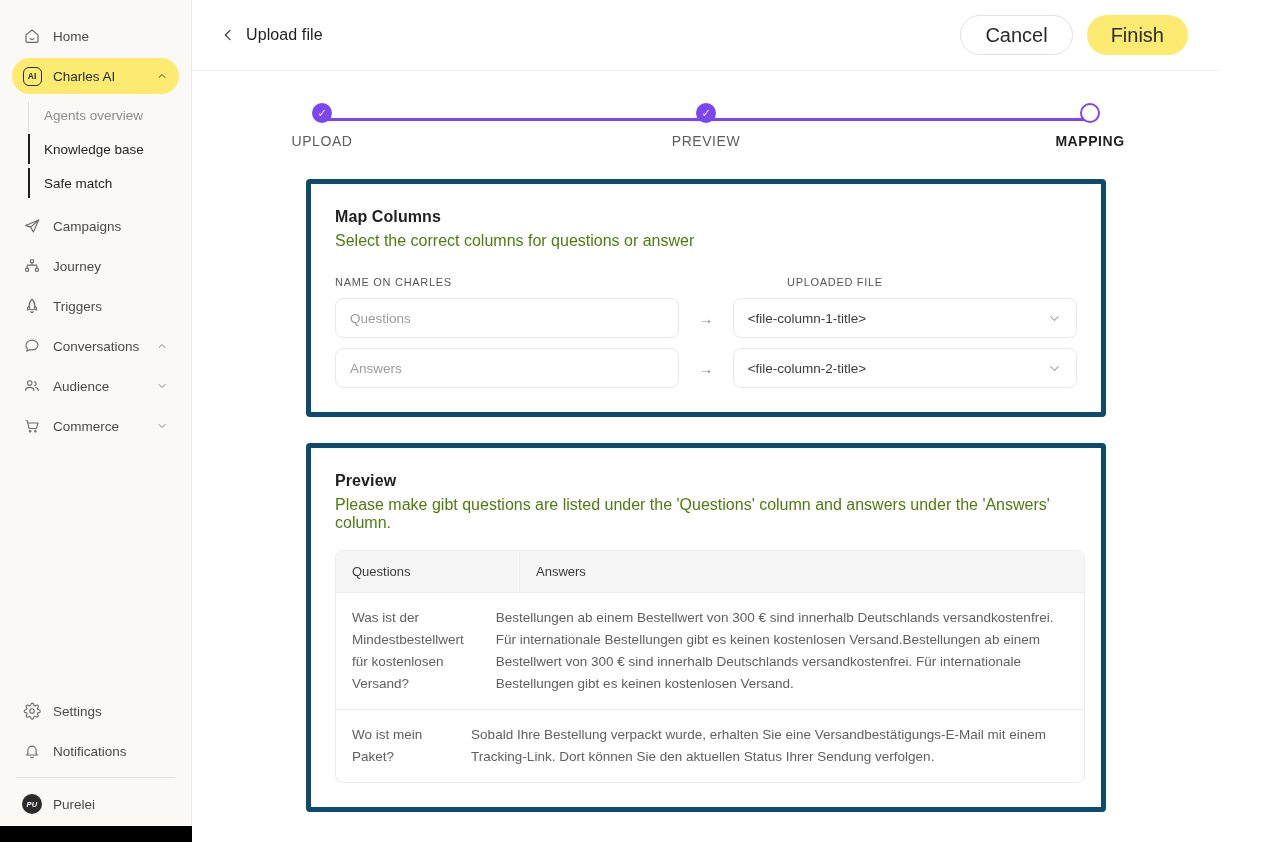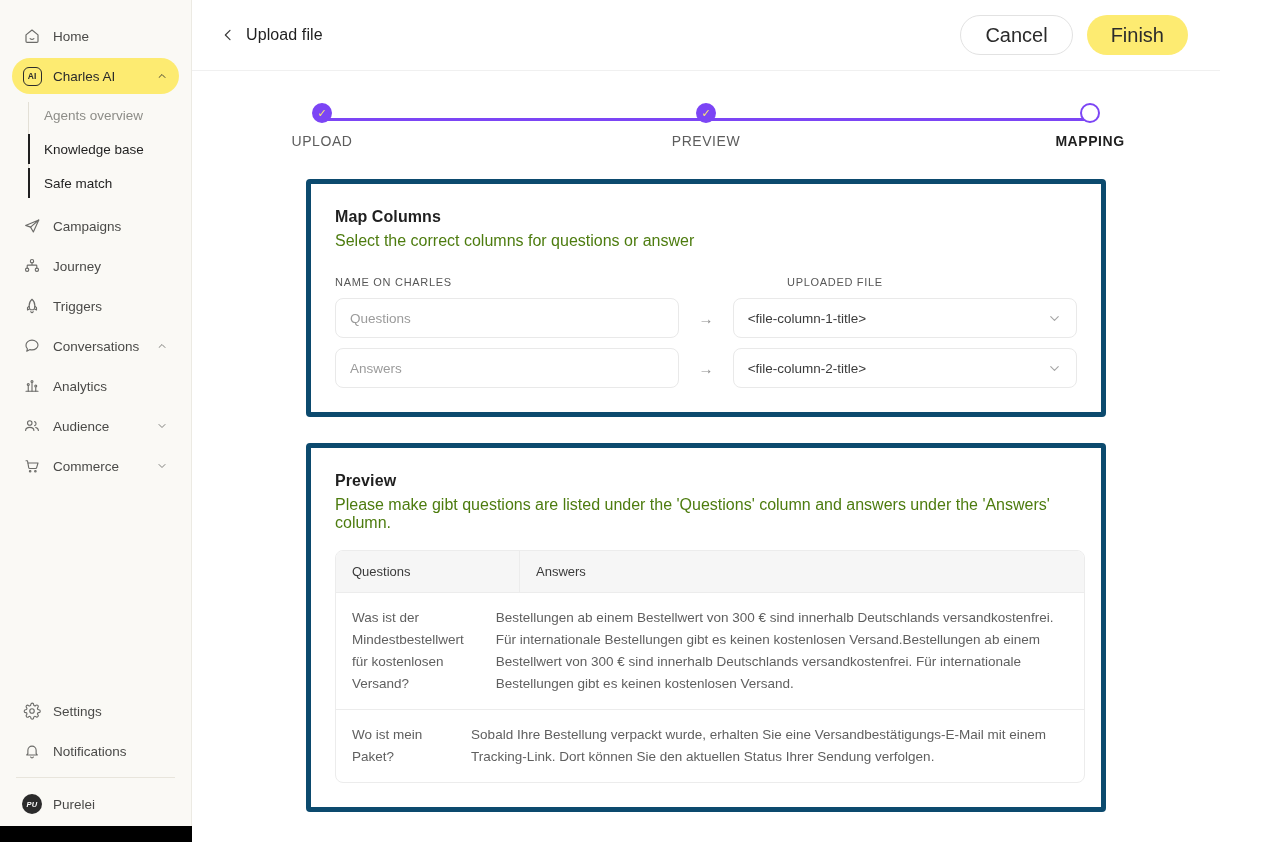--- a/index.html
+++ b/index.html
@@ -261,32 +261,20 @@
           </svg>
         </span>
         <span class="lbl">Conversations</span>
         <span class="chev">
           <svg width="12" height="12" viewBox="0 0 24 24" fill="none" stroke="#6b6b68" stroke-width="2" stroke-linecap="round" stroke-linejoin="round">
               <path d="M6 15l6-6 6 6"></path>
             </svg>
         </span>
       </div>
 
-      <div class="nav-item">
-        <span class="ico">
-          <svg width="18" height="18" viewBox="0 0 24 24" fill="none" stroke="#6b6b68" stroke-width="1.5" stroke-linecap="round" stroke-linejoin="round">
-            <path d="M4 19h16"></path>
-              <path d="M7 19v-7M12 19V8M17 19v-5"></path>
-            <circle cx="7" cy="10" r="1.3"></circle>
-              <circle cx="12" cy="6" r="1.3"></circle>
-              <circle cx="17" cy="12" r="1.3"></circle>
-          </svg>
-        </span>
-        <span class="lbl">Analytics</span>
-      </div>
 
       <div class="nav-item">
         <span class="ico">
           <svg width="18" height="18" viewBox="0 0 24 24" fill="none" stroke="#6b6b68" stroke-width="1.5" stroke-linecap="round" stroke-linejoin="round">
             <circle cx="9" cy="8" r="3"></circle>
               <path d="M3.5 18c0-2.5 2.5-4.2 5.5-4.2s5.5 1.7 5.5 4.2"></path>
             <path d="M15.5 6.2a2.8 2.8 0 0 1 0 5.3M17 13.9c2 .6 3.5 2 3.5 4.1"></path>
           </svg>
         </span>
         <span class="lbl">Audience</span>

